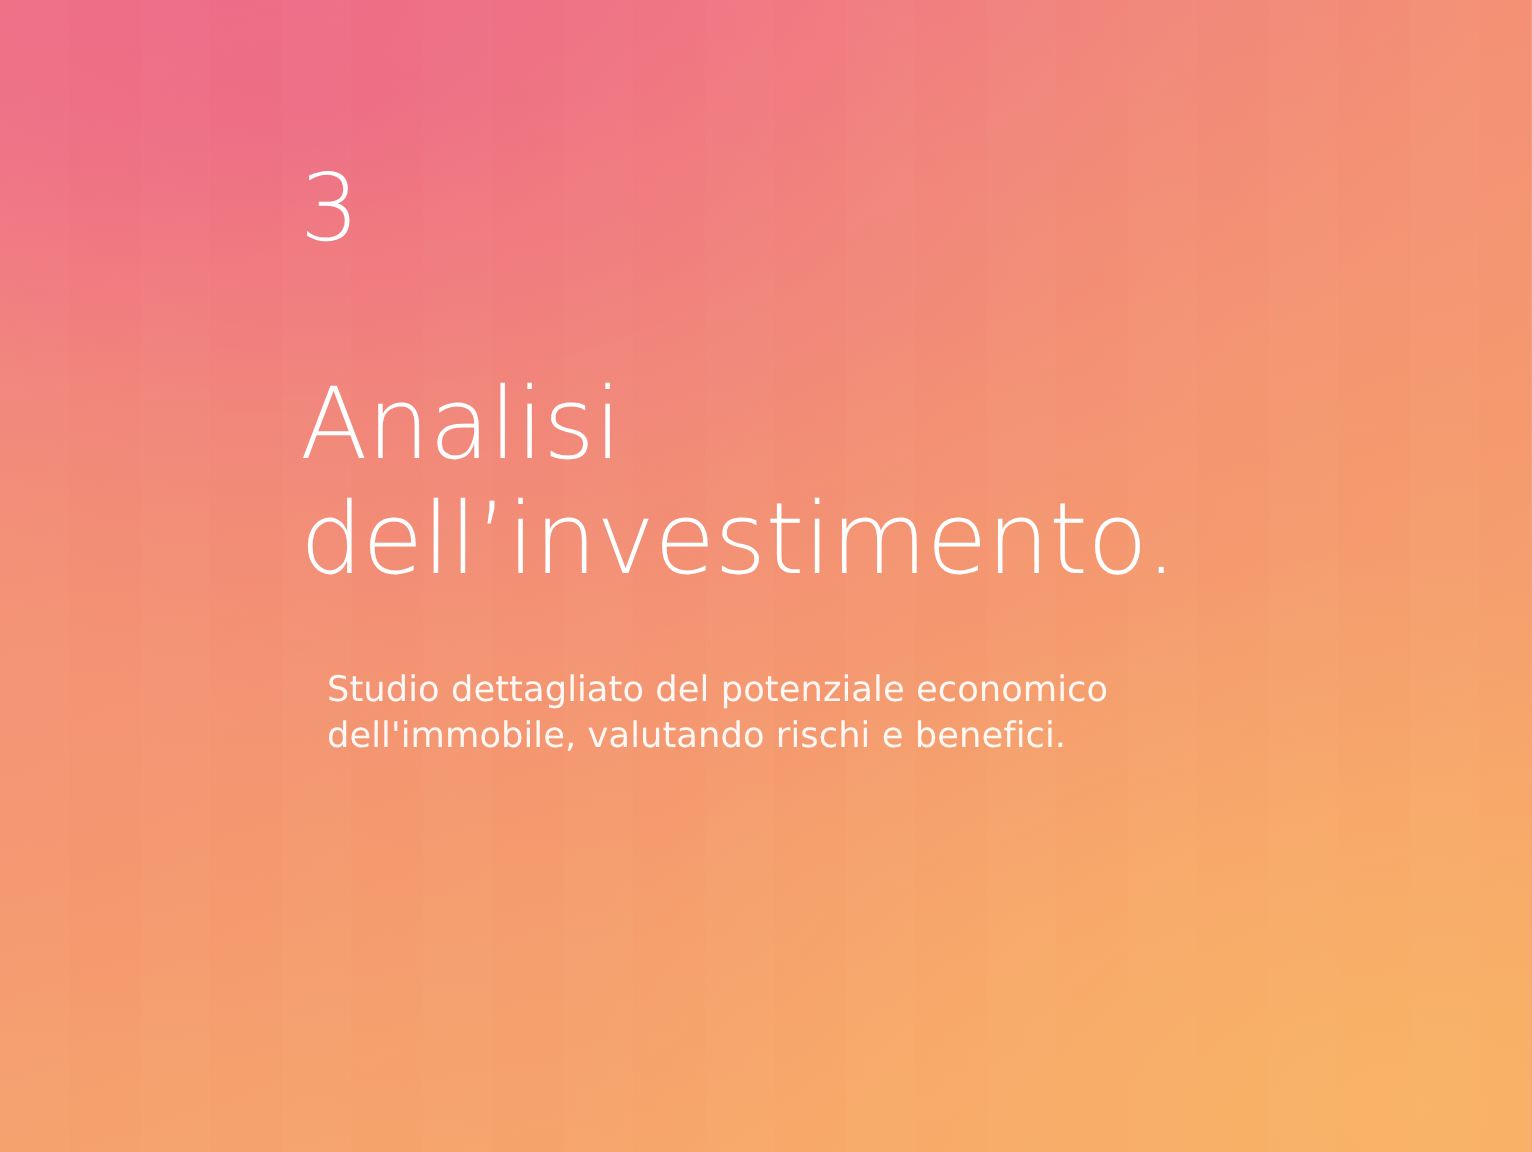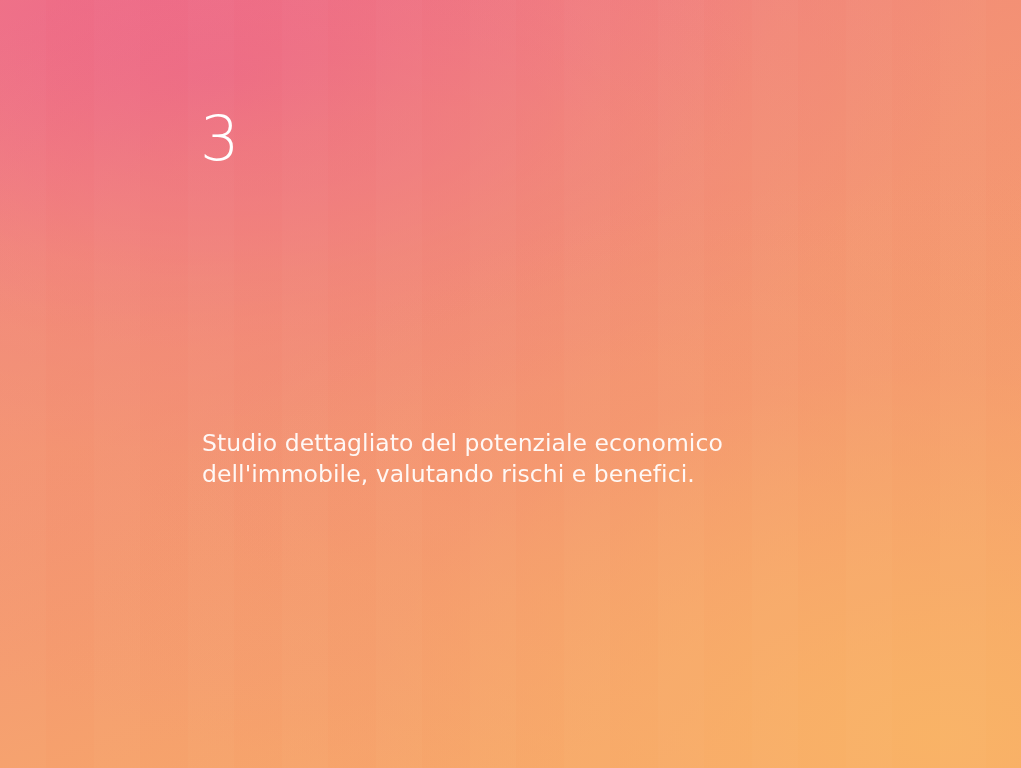--- a/index.html
+++ b/index.html
@@ -130,21 +130,21 @@
     letter-spacing: -0.4px;
     color: #FFFFFF;
     font-family: "DejaVu Sans", sans-serif;
     white-space: pre-line;
   }
 
   .slide-subtitle {
     position: absolute;
     left: 2px;
     top: 428px;
-    margin: 0;
+    margin: 16px;
     width: 640px;
     font-size: 23.5px;
     font-weight: 400;
     line-height: 1.33;
     letter-spacing: .05px;
     color: rgba(255,255,255,0.93);
     font-family: "DejaVu Sans", sans-serif;
     white-space: pre-line;
   }
 </style>
@@ -157,18 +157,20 @@
   <div class="bg-layer bg-pink-a"></div>
   <div class="bg-layer bg-pink-b"></div>
   <div class="bg-layer bg-salmon"></div>
   <div class="bg-layer bg-orange"></div>
   <div class="bg-layer bg-stripes"></div>
 
   <div class="content">
 
     <div class="section-number">3</div>
 
+    <h1 class="slide-title">Analisi
+dell’investimento.</h1>
 
     <p class="slide-subtitle">Studio dettagliato del potenziale economico
 dell'immobile, valutando rischi e benefici.</p>
 
   </div>
 </div>
 
 </body></html>

